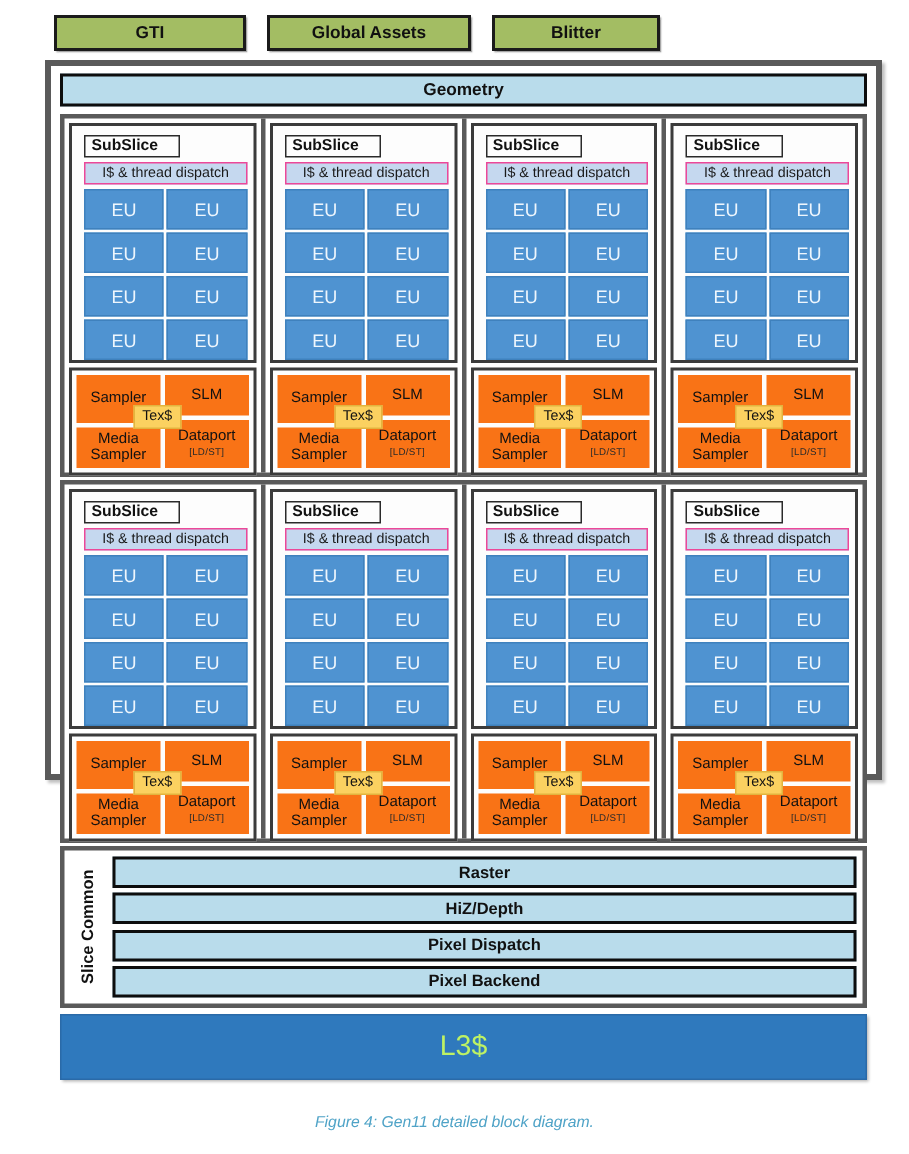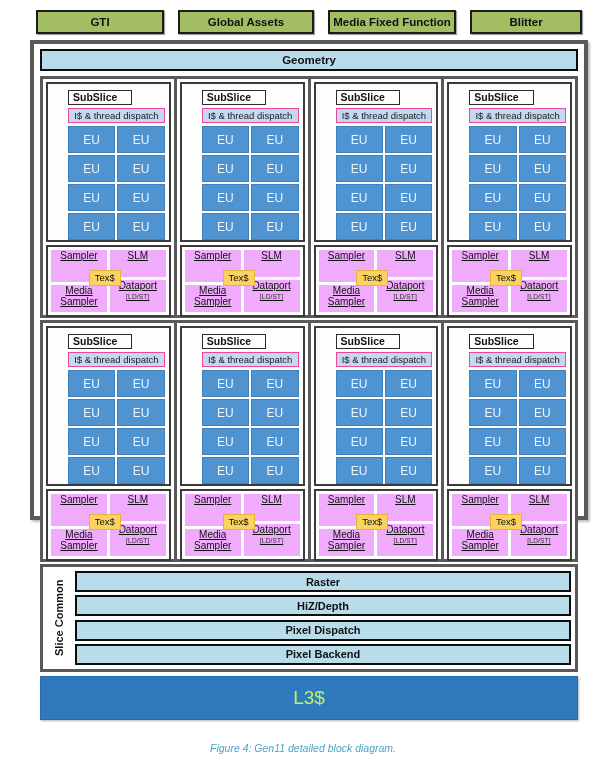--- a/index.html
+++ b/index.html
@@ -54,21 +54,21 @@
   .sscol{
     flex:1 1 0;box-sizing:border-box;
     display:flex;flex-direction:column;
     padding:0;position:relative;
   }
   .sscol + .sscol{border-left:3px solid #5a5a5a;}
 
   
   .ss-eu-card{
     margin:3px;border:2px solid #3b3b3b;box-sizing:border-box;
-    background:#fdfdfd;padding:3px 4px 4px 20px;position:relative;
+    background:#fdfdfd;padding:3px 4px 4px 8px;position:relative;
     height:160px;
   }
   .ss-label{
     display:inline-block;background:#fdfdfd;border:1.5px solid #2a2a2a;
     font-size:10.5px;font-weight:bold;color:#111;
     padding:0px 14px 0px 4px;line-height:13px;margin-bottom:3px;
   }
   .itd{
     background:#c5d8ef;border:1px solid #ec4899;box-sizing:border-box;
     height:15px;display:flex;align-items:center;justify-content:center;
@@ -83,25 +83,24 @@
   }
 
   
   .ss-smp-card{
     margin:0px 3px 3px 3px;border:2px solid #3b3b3b;box-sizing:border-box;
     background:#fdfdfd;padding:3px;position:relative;height:72px;
     display:flex;gap:3px;
   }
   .smp-col{flex:1 1 0;display:flex;flex-direction:column;gap:3px;position:relative;}
   .gbox{
-    background:#f0abfc;box-sizing:border-box;
-    display:flex;align-items:center;
+    background:#f97316;box-sizing:border-box;
+    display:flex;align-items:center;justify-content:center;
     flex-direction:column;font-size:10px;color:#111;text-align:center;
     line-height:11px;
-    text-decoration:underline;
   }
   .g-sampler{height:34px;}
   .g-media{height:29px;}
   .g-slm{height:29px;}
   .g-dataport{height:34px;}
   .sub{font-size:6.5px;letter-spacing:.2px;color:#2a2a2a;}
   .texs{
     position:absolute;right:-14px;top:20px;z-index:5;
     background:#fbd160;border:1px solid #e2b43f;
     font-size:9.5px;color:#111;padding:1px 5px;line-height:12px;
@@ -147,23 +146,20 @@
 
 <div class="page">
 
   <div class="toprow">
     <div class="greenbar gb-gti">
         <span>GTI</span>
       </div>
     <div class="greenbar gb-ga">
         <span>Global Assets</span>
       </div>
-    <div class="greenbar gb-mff">
-        <span>Media Fixed Function</span>
-      </div>
     <div class="greenbar gb-bl">
         <span>Blitter</span>
       </div>
   </div>
 
   <div class="outer">
 
     <div class="geometry">
       <span>Geometry</span>
     </div>

